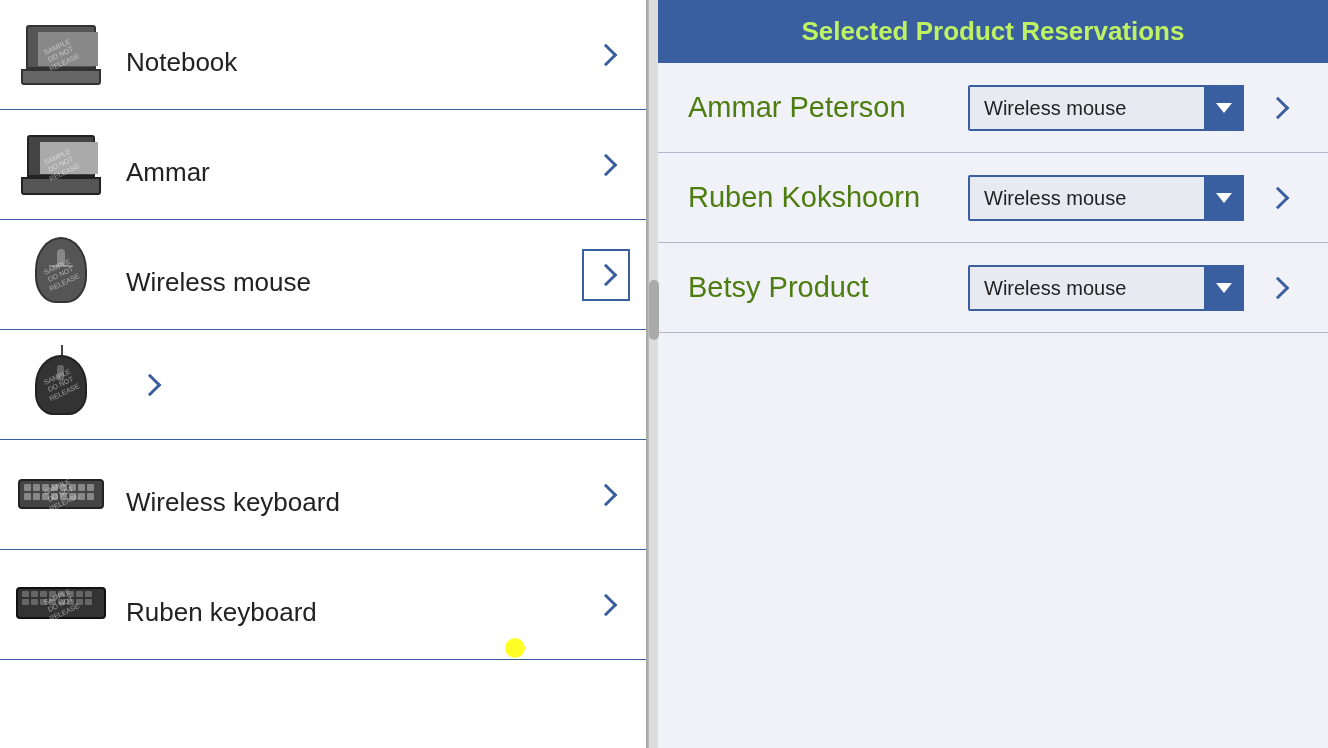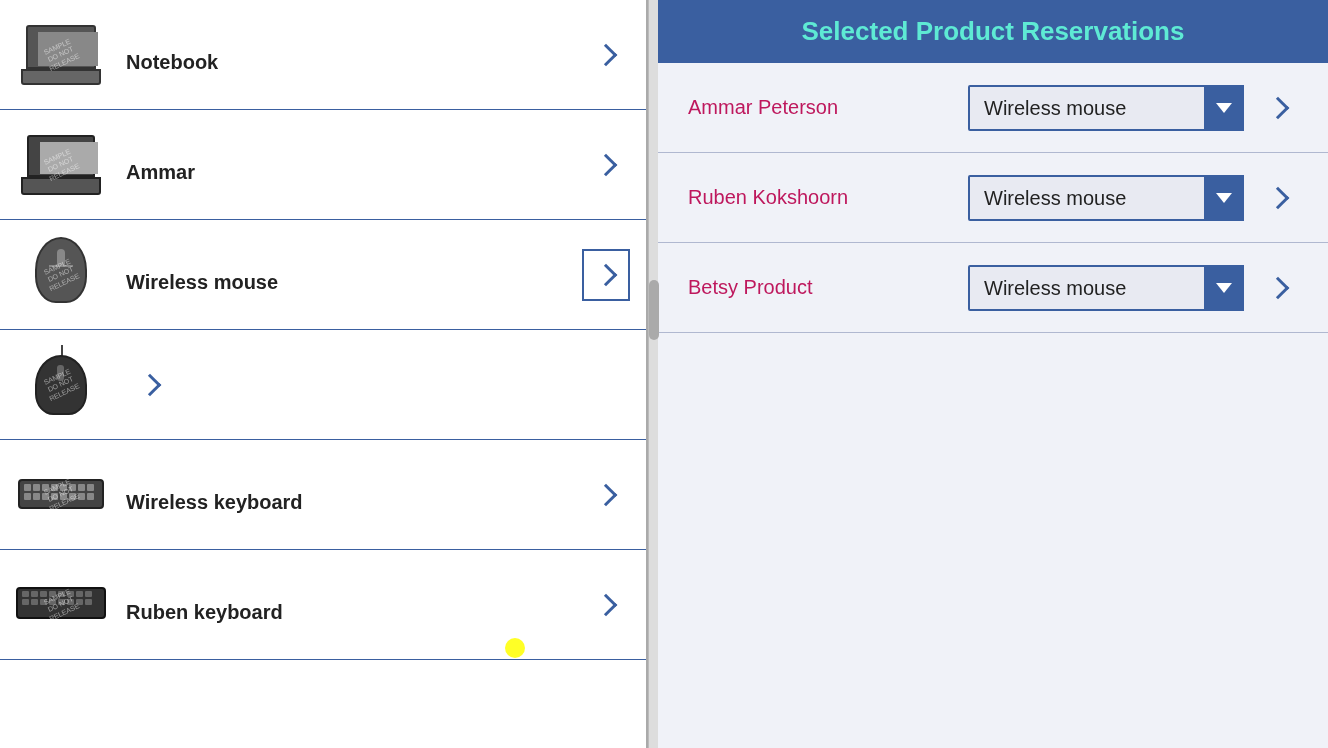--- a/index.html
+++ b/index.html
@@ -35,22 +35,22 @@
       width: 90px;
       height: 80px;
       display: flex;
       align-items: center;
       justify-content: center;
       flex-shrink: 0;
       margin-right: 20px;
     }
 
     .product-item .product-name {
-      font-size: 20px;
-      font-weight: bold;
+      font-size: 26px;
+      font-weight: normal;
       color: #222;
       flex: 1;
       margin-top: 16px;
     }
 
     .product-item .chevron-btn {
       width: 48px;
       height: 52px;
       display: flex;
       align-items: center;
@@ -81,21 +81,21 @@
     
     .right-panel {
       flex: 1;
       background: #f0f2f8;
       display: flex;
       flex-direction: column;
     }
 
     .right-header {
       background: #3a5fa0;
-      color: #5eead4;
+      color: #bef264;
       font-size: 26px;
       font-weight: bold;
       text-align: center;
       padding: 16px 20px;
     }
 
     .reservation-list {
       flex: 1;
       padding: 0;
     }
@@ -103,22 +103,22 @@
     .reservation-row {
       display: flex;
       align-items: center;
       padding: 18px 30px;
       border-bottom: 1.5px solid #b0b8d0;
       background: #f0f2f8;
       min-height: 90px;
     }
 
     .reservation-name {
-      font-size: 20px;
-      color: #be185d;
+      font-size: 29px;
+      color: #4d7c0f;
       font-weight: normal;
       min-width: 280px;
       flex-shrink: 0;
     }
 
     .reservation-select-wrap {
       flex: 1;
       margin-right: 14px;
       position: relative;
     }

